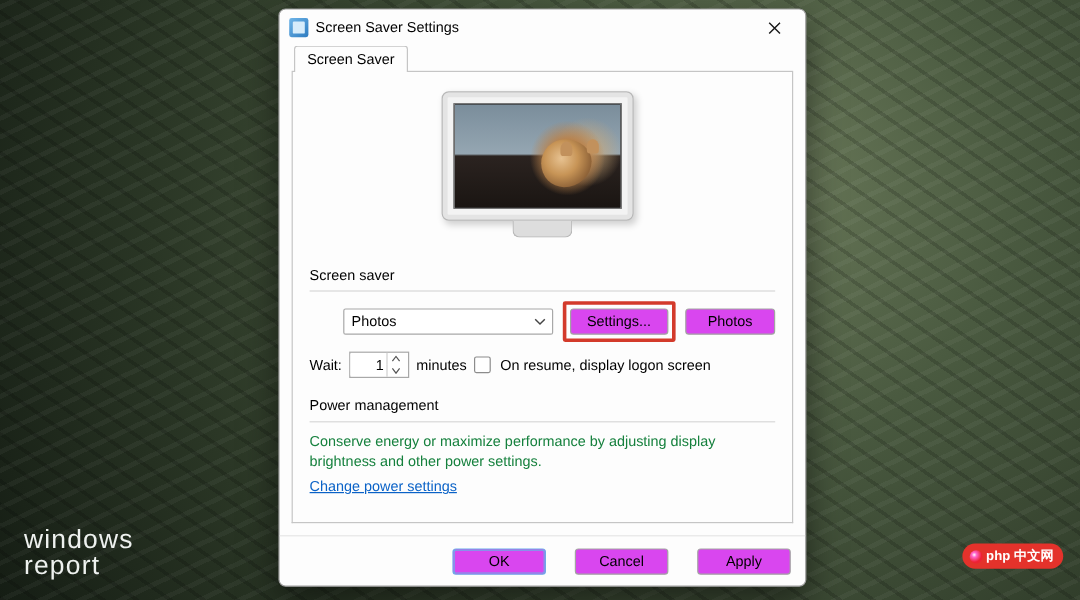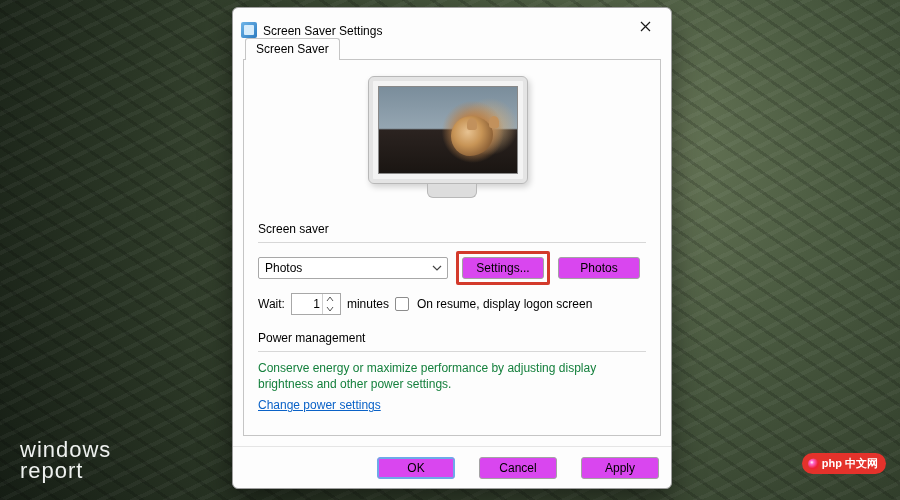--- a/index.html
+++ b/index.html
@@ -29,21 +29,21 @@
     width:11px; height:11px; border-radius:50%;
     background: radial-gradient(circle at 35% 35%, #fff 0%, #f6c 20%, #e23 60%);
   }
 
   .dialog {
     position: absolute; left: 232px; top: 7px; width: 440px; height: 482px;
     background: #fdfdfd; border: 1px solid #9e9e9e; border-radius: 6px;
     box-shadow: 0 12px 30px rgba(0,0,0,0.5);
     display: flex; flex-direction: column; font-size: 12px; color: #000;
   }
-  .titlebar { display:flex; align-items:flex-end; height: 30px; padding: 0 6px 0 8px; }
+  .titlebar { display:flex; align-items:center; height: 30px; padding: 0 6px 0 8px; }
   .title-icon { width:16px; height:16px; margin-right:6px;
     background: linear-gradient(135deg,#6fb5e8 0%,#2d7bc0 100%); border-radius:2px; position:relative; }
   .title-icon::after { content:""; position:absolute; inset:3px; background:#d6ecfb; border-radius:1px; }
   .title-text { flex:1; font-size:12px; }
   .close-btn { width:40px; height:24px; display:flex; align-items:center; justify-content:center;
     border-radius:4px; cursor:pointer; }
 
   .content { flex:1; padding: 0 10px 10px 10px; display:flex; flex-direction:column; }
   .tabstrip { position:relative; height:22px; display:flex; align-items:flex-end; padding-left:2px; }
   .tab {
@@ -84,21 +84,21 @@
     content:""; position:absolute; left:64%; top:36%; width:10px; height:12px;
     background:#c2915c; border-radius: 60% 60% 30% 30%;
     box-shadow: 22px -2px 0 0 #c2915c;
   }
   .monitor-stand { width:50px; height:14px; background:#ddd; border:1px solid #b8b8b8;
     border-top:none; border-radius: 0 0 6px 6px; margin:0 auto; }
 
   .group-label { color:#000; margin: 2px 0 6px 0; }
   .fieldset-line { height:1px; background:#d7d7d7; margin-bottom:8px; }
 
-  .row { display:flex; align-items:center; gap:8px; }
+  .row { display:flex; align-items:center; gap:8px;margin-left:28px; }
   .combo {
     display:flex; align-items:center; justify-content:space-between;
     width:190px; height:22px; border:1px solid #a8a8a8; background:#fff;
     padding:0 4px 0 6px; font-size:12px; border-radius:2px;
   }
   .combo .chev { width:12px; height:12px; }
   .btn {
     height:22px; width:82px; border:1px solid #a3a3a3; background:#d946ef;
     font-size:12px; display:flex; align-items:center; justify-content:center;
     border-radius:3px; cursor:pointer;

